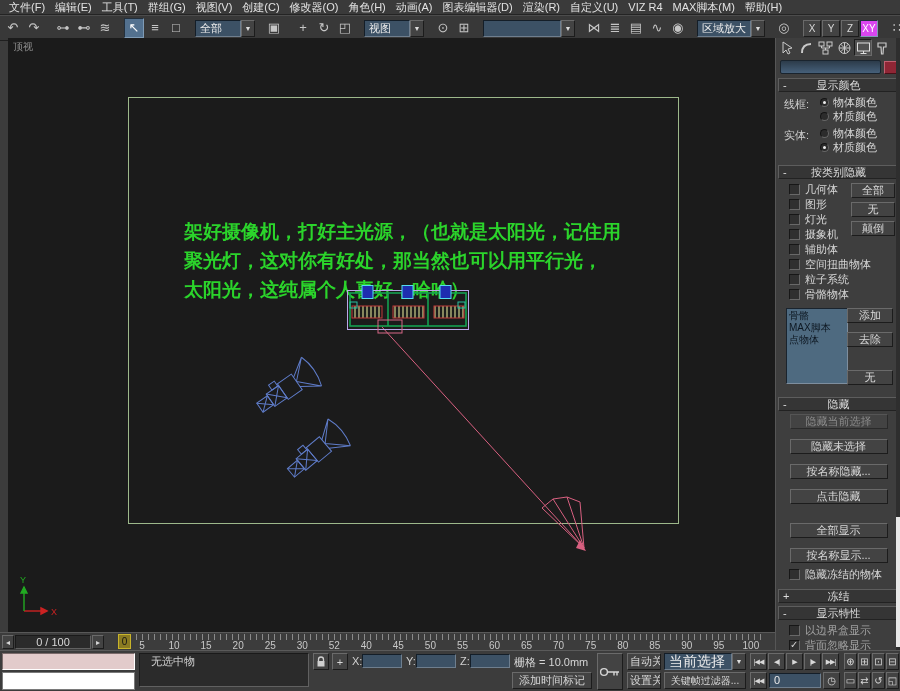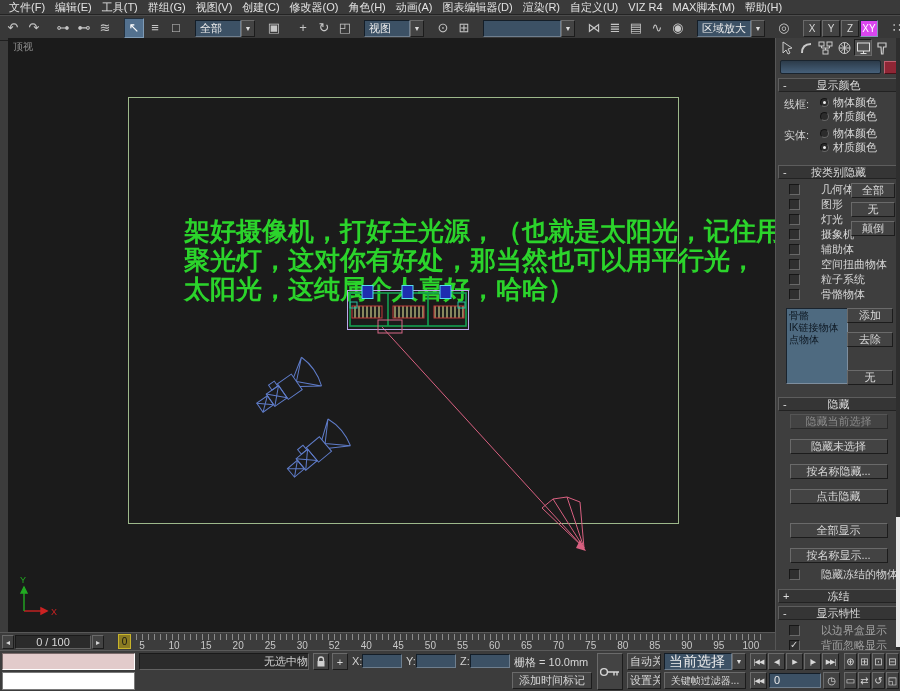--- a/index.html
+++ b/index.html
@@ -25,21 +25,21 @@
   .dd{display:flex;height:17px;margin-right:9px;}
   .ddval{min-width:46px;padding:0 4px;line-height:15px;background:#3c5165;color:#ececec;
          border:1px solid;border-color:#141e28 #6e7e8e #6e7e8e #141e28;box-sizing:border-box;white-space:nowrap;}
   .ddval.wide{min-width:78px;}
   .darr{width:14px;height:17px;background:#434343;border:1px solid;border-color:#6a6a6a #1c1c1c #1c1c1c #6a6a6a;
         box-sizing:border-box;font-size:7px;color:#ddd;display:flex;align-items:center;justify-content:center;}
   
   .viewport{position:absolute;left:8px;top:38px;width:775px;height:594px;background:#1b1b1b;overflow:hidden;}
   .vplabel{position:absolute;left:5px;top:2px;color:#8f8f8f;font-size:10px;}
   .vprect{position:absolute;left:120px;top:59px;width:549px;height:425px;border:1px solid #9db88b;}
-  .annot{position:absolute;left:176px;top:92px;color:#2bd42b;font-size:26px;font-weight:bold;line-height:29px;white-space:pre;}
+  .annot{position:absolute;left:176px;top:92px;color:#2bd42b;font-size:19px;font-weight:bold;line-height:29px;white-space:pre;}
   .ovl{position:absolute;pointer-events:none;}
   
   .cpanel{position:absolute;left:775px;top:38px;width:125px;height:612px;background:#3e3e3e;
           border-left:1px solid #565656;overflow:hidden;}
   .ptabs{height:19px;display:flex;gap:1px;padding:1px 2px;}
   .ptab{width:18px;height:17px;display:flex;align-items:center;justify-content:center;}
   .ptab.act{background:#515151;border:1px solid;border-color:#1c1c1c #6a6a6a #6a6a6a #1c1c1c;box-sizing:border-box;}
   .swrow{height:16px;display:flex;align-items:center;gap:3px;padding:0 4px;}
   .namebar{flex:1;height:12px;background:linear-gradient(#2c3b4a,#46607a);border:1px solid #1a242e;border-radius:2px;}
   .cswatch{width:13px;height:13px;background:#8f2635;border:1px solid;border-color:#c06070 #4a0f18 #4a0f18 #c06070;box-sizing:border-box;}
@@ -52,21 +52,21 @@
   .dclab{width:36px;padding-top:1px;color:#cfcfcf;}
   .ropt{display:flex;align-items:center;height:13px;margin-bottom:1px;}
   .radio{width:9px;height:9px;border-radius:50%;background:#2c2c2c;border:1px solid;border-color:#151515 #676767 #676767 #151515;
          box-sizing:border-box;margin-right:4px;position:relative;}
   .radio.sel::after{content:"";position:absolute;left:2px;top:2px;width:3px;height:3px;border-radius:50%;background:#ededed;}
   .cbrow{display:flex;align-items:center;height:15px;padding-left:9px;}
   .cbrow.dim .cblab{color:#a2a2a2;}
   .cb{width:11px;height:11px;background:#303030;border:1px solid;border-color:#171717 #686868 #686868 #171717;
       box-sizing:border-box;margin-right:5px;position:relative;flex:none;}
   .cb.on::after{content:"✓";position:absolute;left:0;top:-2px;font-size:10px;color:#d2d2d2;}
-  .cblab{white-space:nowrap;margin-left:16px;}
+  .cblab{white-space:nowrap;}
   .catbtns{position:absolute;right:4px;top:4px;display:flex;flex-direction:column;gap:4px;width:44px;}
   .pbtn{background:#434343;border:1px solid;border-color:#6a6a6a #1c1c1c #1c1c1c #6a6a6a;box-sizing:border-box;
         color:#d8d8d8;text-align:center;font-size:11px;line-height:13px;height:15px;white-space:nowrap;overflow:hidden;}
   .listsec{position:relative;height:84px;margin-top:4px;}
   .bonelist{position:absolute;left:6px;top:2px;width:62px;height:76px;background:#4e6a80;
             border:1px solid;border-color:#1a242e #7e8e9e #7e8e9e #1a242e;box-sizing:border-box;
             color:#0e1822;font-size:10px;padding:1px 2px;line-height:12px;}
   .listbtns{position:absolute;right:4px;top:2px;width:46px;display:flex;flex-direction:column;gap:9px;}
   .listbtns .sp2{margin-top:14px;}
   .hidebtns{display:flex;flex-direction:column;align-items:center;gap:10px;}
@@ -84,21 +84,21 @@
   .ticks{position:absolute;left:0;right:0;top:1px;height:6px;
          background:repeating-linear-gradient(90deg,#8a8a8a 0 1px,transparent 1px 6px);}
   .tnums{position:absolute;left:14px;right:0;top:7px;display:flex;justify-content:space-between;color:#c8c8c8;font-size:10px;}
   .tnum{width:20px;text-align:center;}
   .marker{position:absolute;left:0px;top:1px;width:13px;height:15px;background:#8a7a22;border:1px solid #c8b42a;
           box-sizing:border-box;color:#141414;text-align:center;font-size:10px;line-height:13px;}
   
   .statusbar{position:absolute;left:0;top:650px;width:900px;height:41px;background:#3c3c3c;border-top:1px solid #5a5a5a;box-sizing:border-box;}
   .macro{position:absolute;left:2px;top:2px;width:133px;height:17px;background:#e2cbcb;border:1px solid;border-color:#7a6a6a #fff #fff #7a6a6a;box-sizing:border-box;}
   .listener{position:absolute;left:2px;top:21px;width:133px;height:18px;background:#ffffff;border:1px solid #7a7a7a;box-sizing:border-box;}
-  .selstat{position:absolute;left:139px;top:2px;width:170px;height:17px;line-height:15px;padding-left:11px;color:#d2d2d2;text-align:right;}
+  .selstat{position:absolute;left:139px;top:2px;width:170px;height:34px;line-height:15px;padding-left:11px;color:#d2d2d2;}
   .prompt{position:absolute;left:139px;top:21px;width:372px;height:18px;line-height:18px;padding-left:5px;color:#dedede;background:#383838;}
   .sbtn{position:absolute;display:flex;align-items:center;justify-content:center;}
   .coordlab{position:absolute;top:4px;color:#d0d0d0;}
   .coordf{position:absolute;top:3px;width:40px;height:14px;}
   .gridlab{position:absolute;left:514px;top:4px;width:78px;color:#d6d6d6;white-space:nowrap;}
   .timetag{position:absolute;left:512px;top:21px;width:80px;height:17px;line-height:15px;text-align:center;}
   .keybtn{position:absolute;left:597px;top:2px;width:26px;height:37px;}
   .akey{position:absolute;left:627px;top:2px;width:34px;height:17px;line-height:15px;overflow:hidden;white-space:nowrap;padding-left:2px;}
   .skey{position:absolute;left:627px;top:21px;width:34px;height:17px;line-height:15px;overflow:hidden;white-space:nowrap;padding-left:2px;}
   .kmode{position:absolute;left:664px;top:2px;width:82px;height:17px;display:flex;}
@@ -427,21 +427,21 @@
       <div class="catbtns">
 
       <span class="pbtn">全部</span>
           <span class="pbtn">无</span>
           <span class="pbtn">颠倒</span>
         </div>
       <div class="listsec">
         <div class="bonelist">
 
         <div>骨骼</div>
-            <div>IK链接物体</div>
+            <div>MAX脚本</div>
             <div>点物体</div>
           </div>
         <div class="listbtns">
 
         <span class="pbtn">添加</span>
             <span class="pbtn">去除</span>
             <span class="pbtn sp2">无</span>
           </div>
       </div>
     </div>

